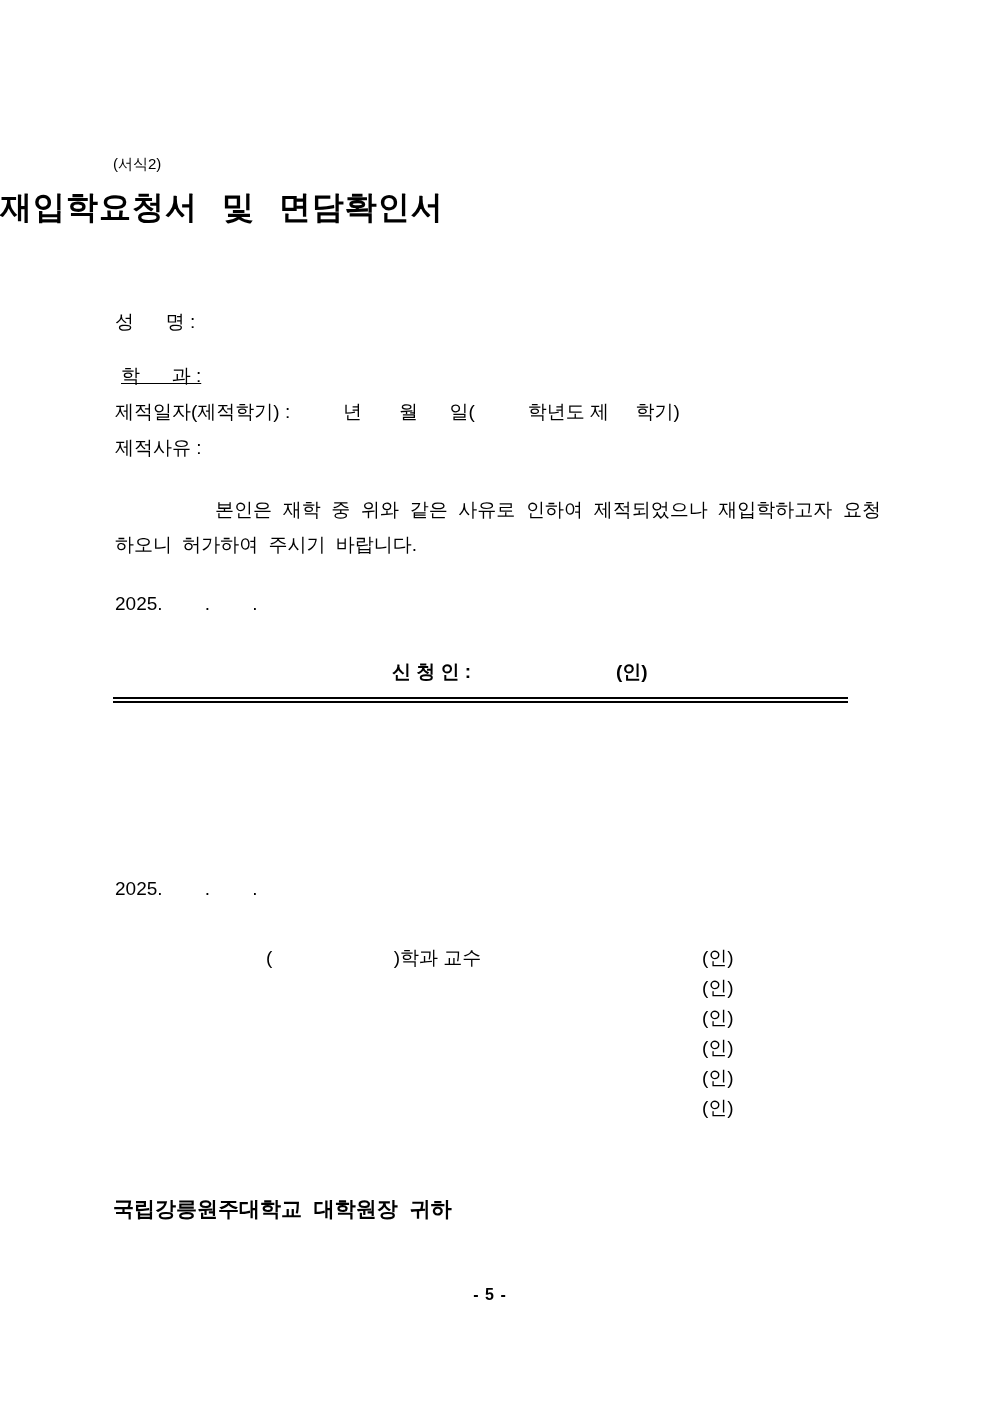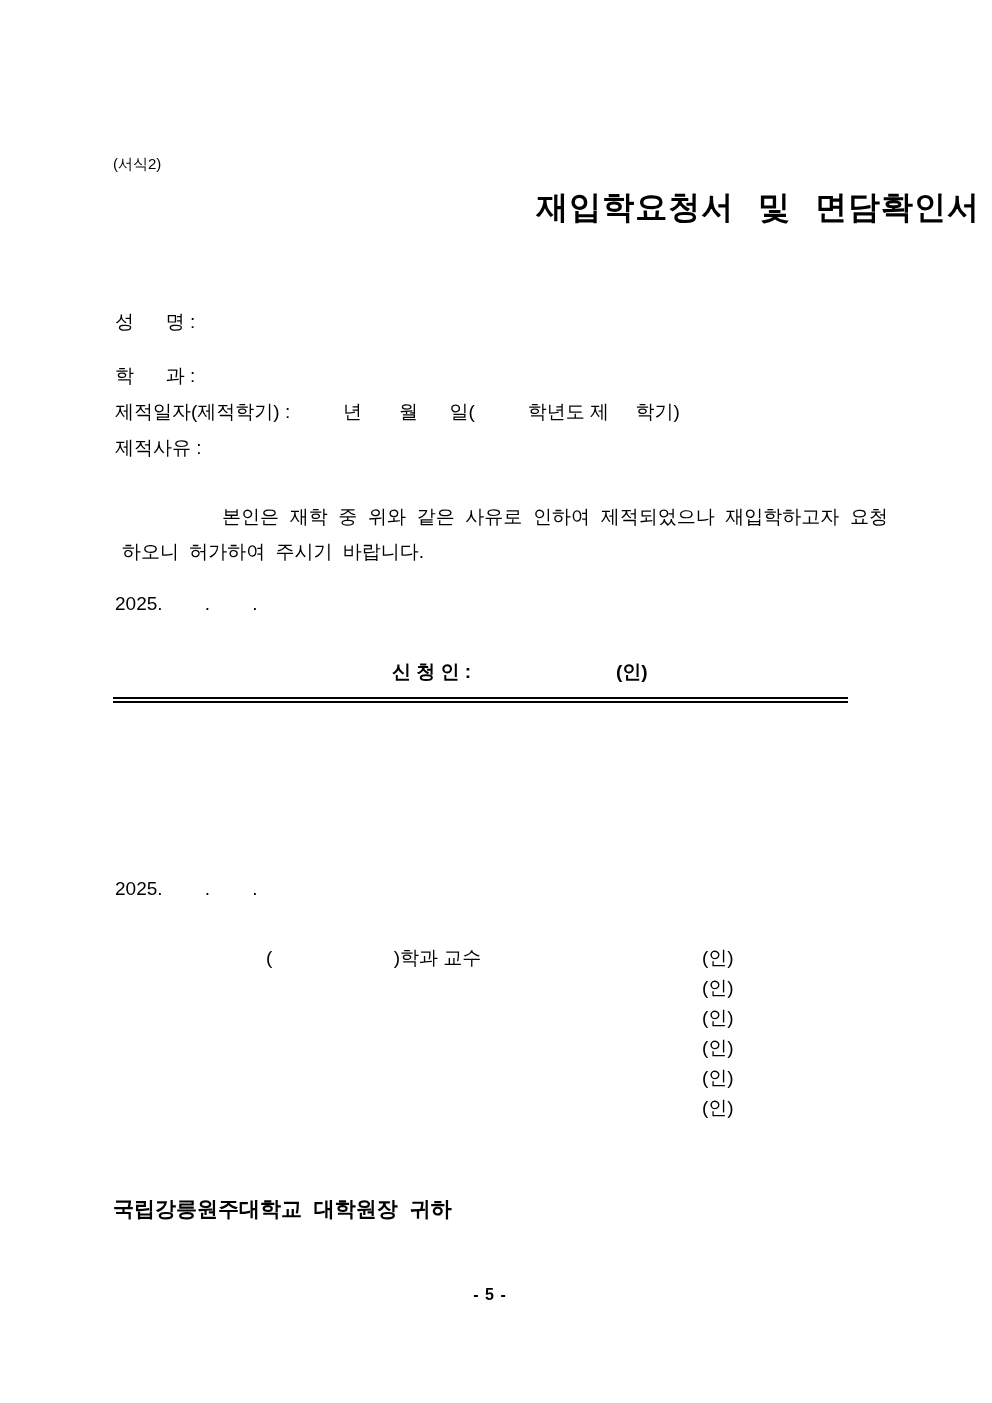--- a/index.html
+++ b/index.html
@@ -27,35 +27,35 @@
     left: 113px;
     top: 155px;
     font-size: 15px;
     white-space: pre;
   }
   .title {
     position: absolute;
     left: 0;
     right: 0;
     top: 186px;
-    text-align: right;
+    text-align: left;
     font-size: 32px;
     font-weight: bold;
     letter-spacing: 1px;
     word-spacing: 14px;
     white-space: pre;
   }
   .f-name   { left: 115px; top: 310px; }
-  .f-dept   { left: 115px; top: 364px; }
+  .f-dept   { left: 121px; top: 364px; text-decoration: underline; }
   .f-date   { left: 115px; top: 400px; text-align: center; }
   .f-reason { left: 115px; top: 436px; }
 
   .para {
     position: absolute;
-    margin: 7px;
+    margin: 0;
     font-size: 19px;
     text-align: justify;
   }
   .para1 {
     left: 115px;
     top: 492px;
     width: 766px;
     line-height: 35px;
     text-indent: 100px;
     word-spacing: 5px;

